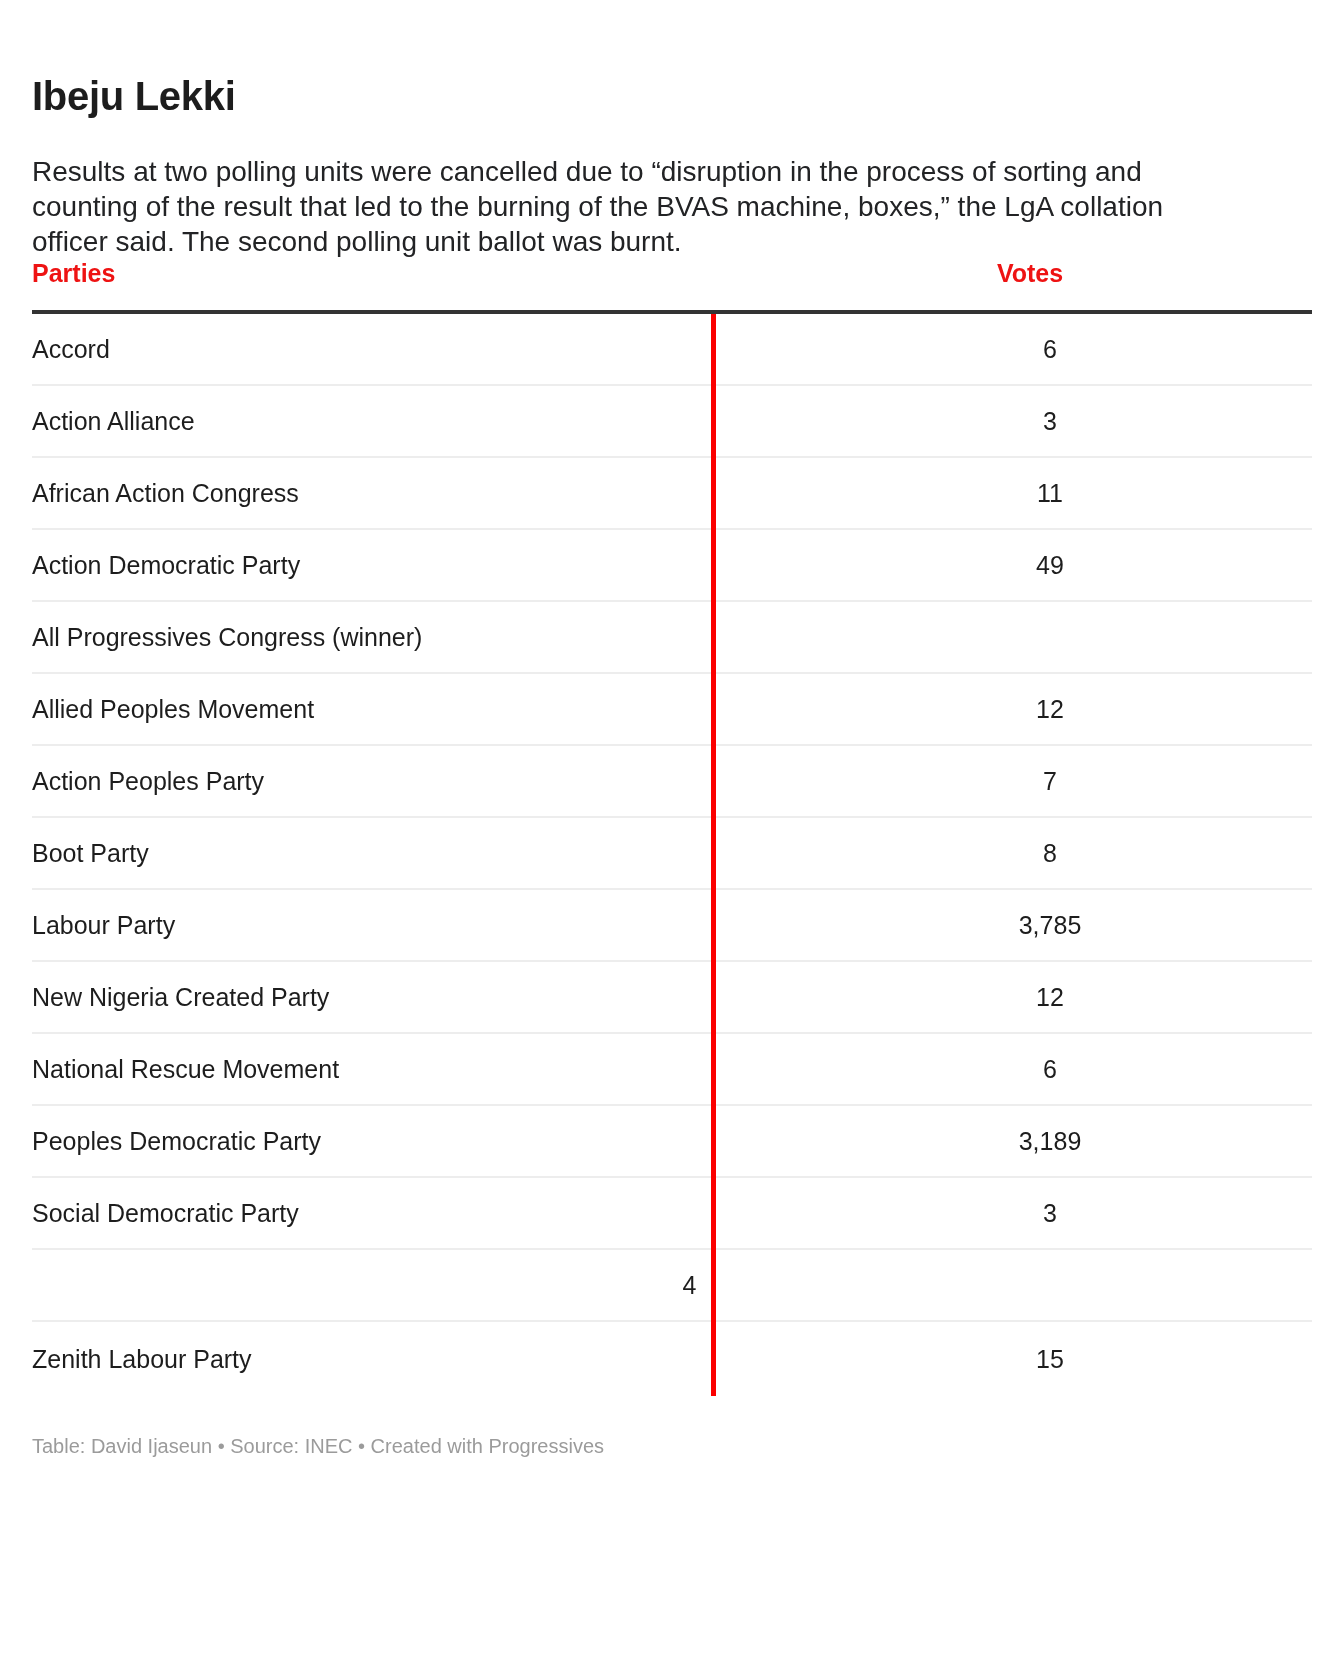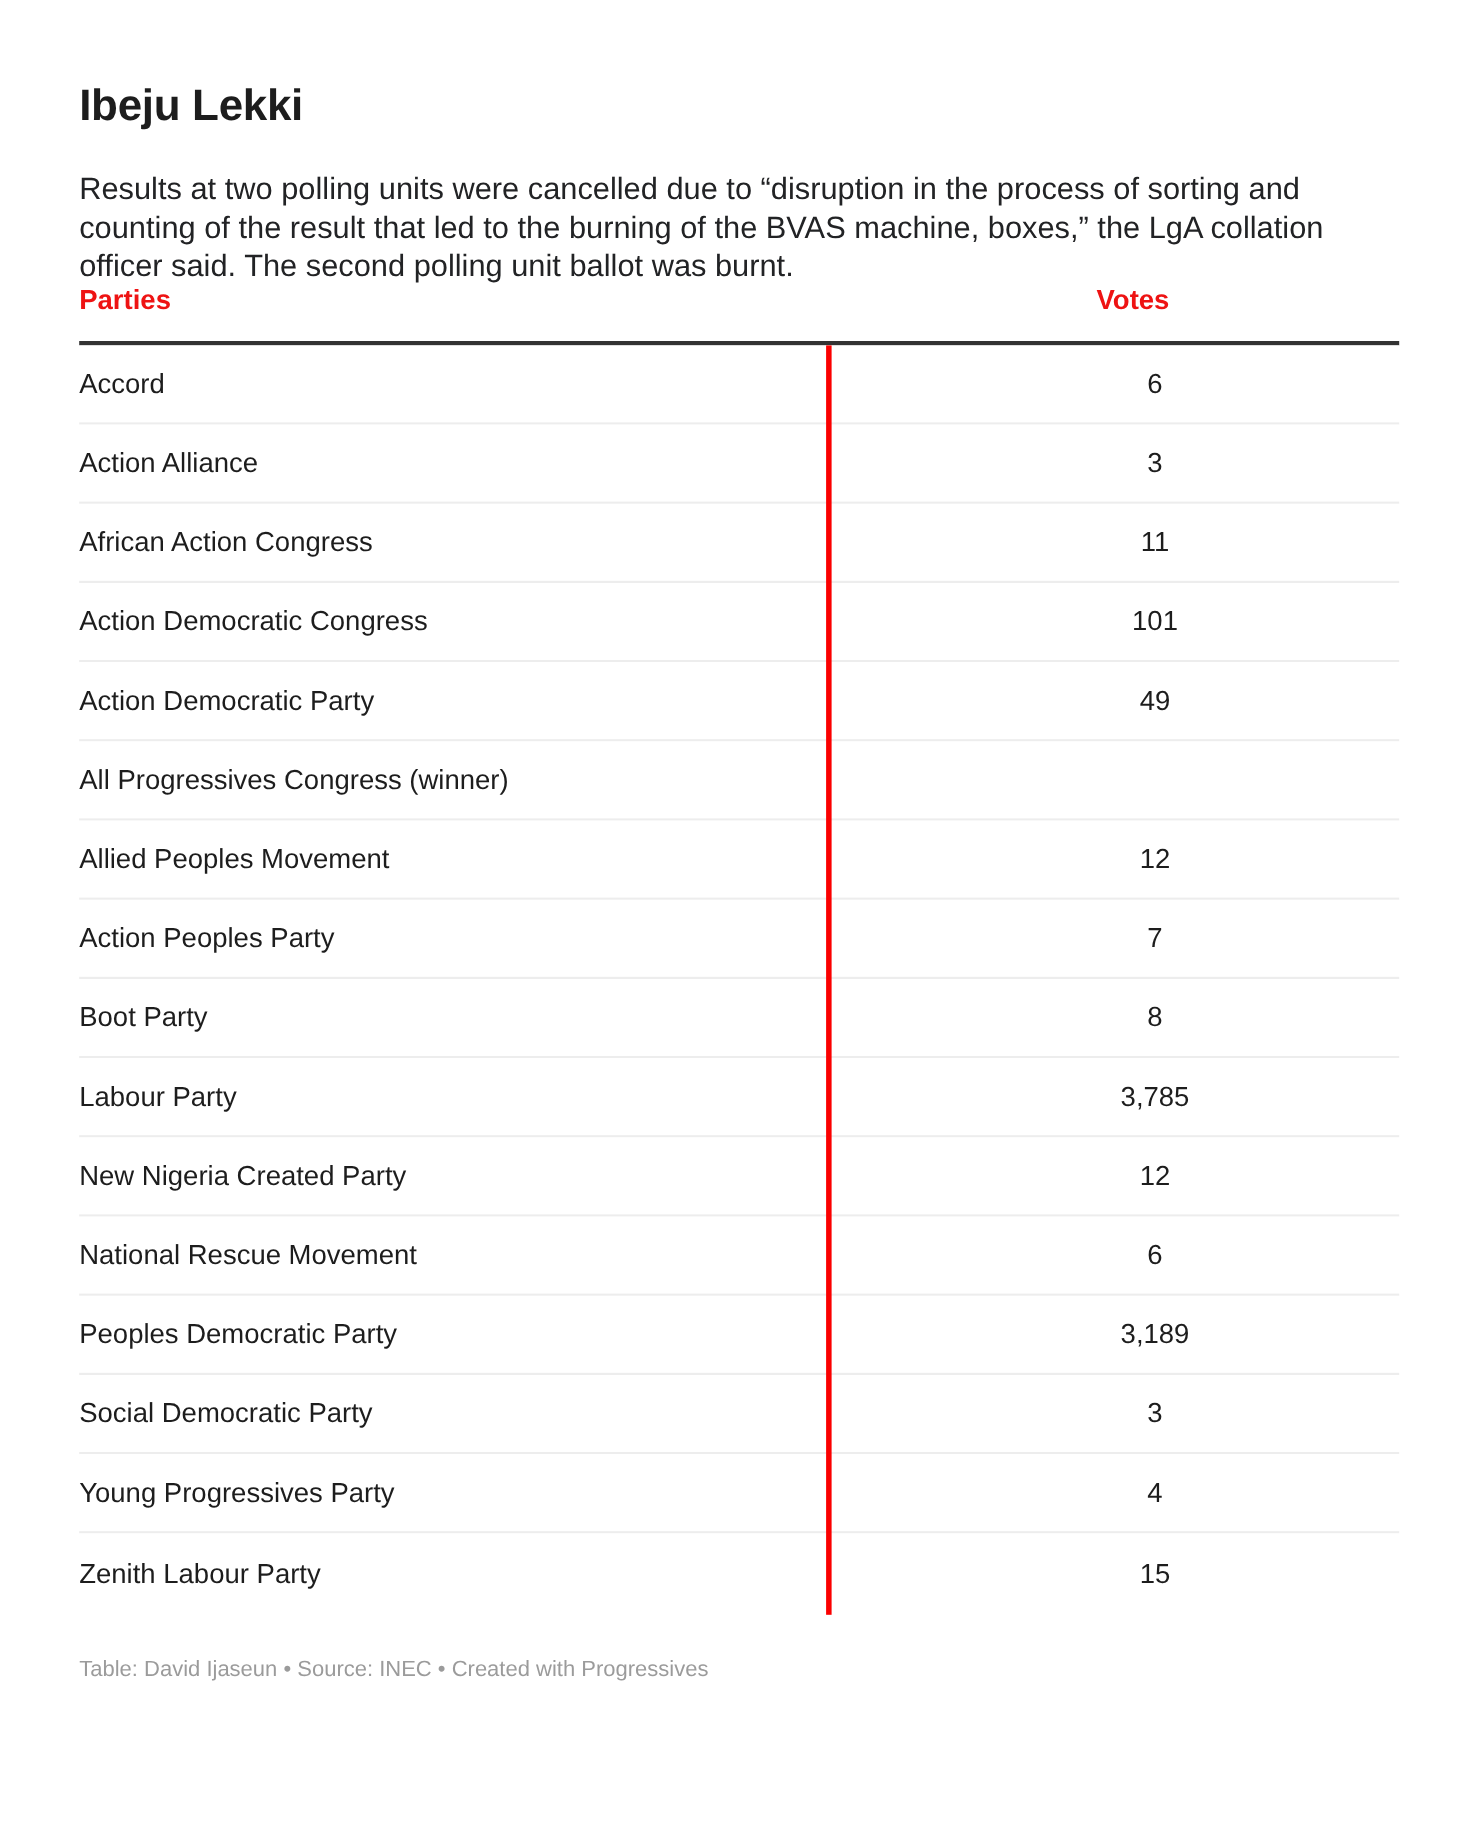--- a/index.html
+++ b/index.html
@@ -5,21 +5,21 @@
   * { box-sizing: border-box; margin: 0; padding: 0; }
   html, body { background: #ffffff; }
   body {
     width: 1344px;
     height: 1676px;
     margin: 0 auto;
     font-family: "Liberation Sans", "DejaVu Sans", sans-serif;
     color: var(--text-dark, #1d1d1d);
     overflow: hidden;
   }
-  .container { padding: 0 72px; }
+  .container { padding: 0 32px; }
 
   .page-title {
     padding-top: 74px;
     font-size: 40px;
     line-height: 44px;
     font-weight: 700;
     letter-spacing: -0.3px;
     color: var(--text-dark, #1d1d1d);
   }
 
@@ -123,24 +123,20 @@
   <div class="row">
     <div class="cell-party">Action Alliance</div>
     <div class="cell-votes">3</div>
   </div>
 
   <div class="row">
     <div class="cell-party">African Action Congress</div>
     <div class="cell-votes">11</div>
   </div>
 
-  <div class="row">
-    <div class="cell-party">Action Democratic Congress</div>
-    <div class="cell-votes">101</div>
-  </div>
 
   <div class="row">
     <div class="cell-party">Action Democratic Party</div>
     <div class="cell-votes">49</div>
   </div>
 
   <div class="row">
     <div class="cell-party">All Progressives Congress (winner)</div>
   </div>
 
@@ -178,21 +174,20 @@
     <div class="cell-party">Peoples Democratic Party</div>
     <div class="cell-votes">3,189</div>
   </div>
 
   <div class="row">
     <div class="cell-party">Social Democratic Party</div>
     <div class="cell-votes">3</div>
   </div>
 
   <div class="row">
-    <div class="cell-party">Young Progressives Party</div>
     <div class="cell-votes">4</div>
   </div>
 
   <div class="row">
     <div class="cell-party">Zenith Labour Party</div>
     <div class="cell-votes">15</div>
   </div>
 </div>
 
   <div class="footer">Table: David Ijaseun • Source: INEC • Created with Progressives</div>

